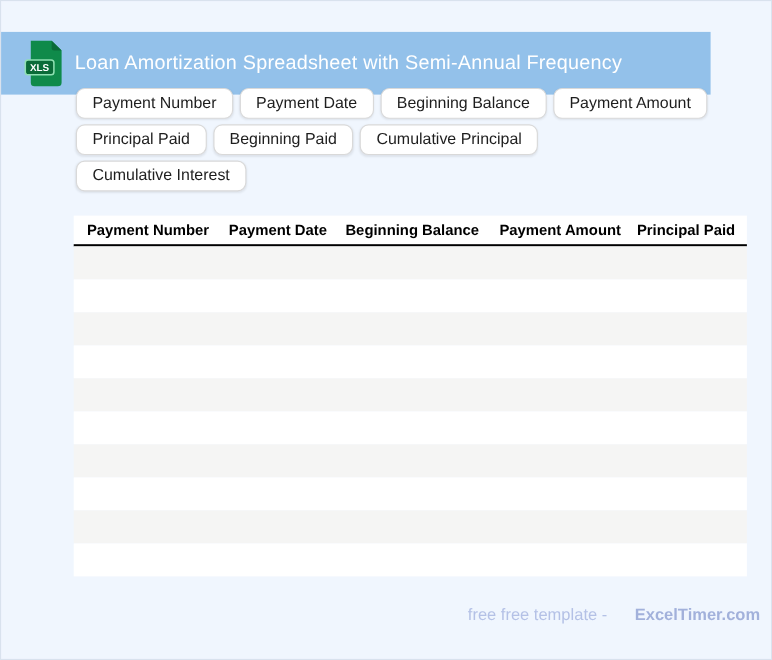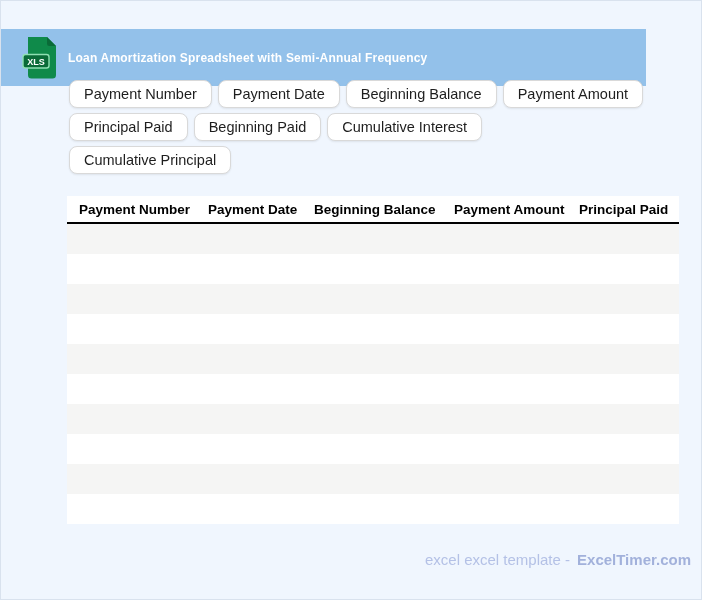--- a/index.html
+++ b/index.html
@@ -22,22 +22,22 @@
     height: 57px;
     background: var(--header-bg, #93c1ea);
     display: flex;
     align-items: center;
     padding-left: 19px;
     margin-top: 28px;
   }
   .xls-icon { width: 38px; height: 43px; flex: 0 0 auto; }
   .title {
     color: #ffffff;
-    font-size: 12px;
-    font-weight: 700;
+    font-size: 18px;
+    font-weight: 400;
     margin-left: 10px;
     letter-spacing: 0.2px;
     white-space: nowrap;
   }
 
   .chips {
     position: absolute;
     top: 79px;
     left: 68px;
     width: 575px;
@@ -92,21 +92,21 @@
     position: absolute;
     top: 550px;
     right: 10px;
     font-size: 15px;
     white-space: nowrap;
   }
   .footer-prefix { color: var(--footer-text, #b4c1e6); }
   .footer-brand {
     color: var(--footer-brand, #a2b1db);
     font-weight: bold;
-    margin-left: 7px;
+    margin-left: 25px;
     text-decoration: none;
     cursor: pointer;
   }
 </style>
 </head>
 <body>
 
 <div class="page">
 
   <div class="header">
@@ -127,23 +127,23 @@
 
       <div class="chip">Beginning Balance</div>
 
       <div class="chip">Payment Amount</div>
 
       <div class="chip">Principal Paid</div>
 
       <div class="chip">Beginning Paid</div>
 
 
+      <div class="chip">Cumulative Principal</div>
+
       <div class="chip">Cumulative Interest</div>
-
-      <div class="chip">Cumulative Principal</div>
     </div>
 
   <div class="table">
     <div class="table-head">
 
         <div class="th">Payment Number</div>
 
         <div class="th">Payment Date</div>
 
         <div class="th">Beginning Balance</div>
@@ -170,16 +170,16 @@
 
         <div class="tr"></div>
 
         <div class="tr"></div>
 
         <div class="tr"></div>
       </div>
   </div>
 
   <div class="footer">
-    <span class="footer-prefix">excel excel template -</span><span class="footer-brand">ExcelTimer.com</span>
+    <span class="footer-prefix">free free template -</span><span class="footer-brand">ExcelTimer.com</span>
   </div>
 
 </div>
 
 </body></html>

